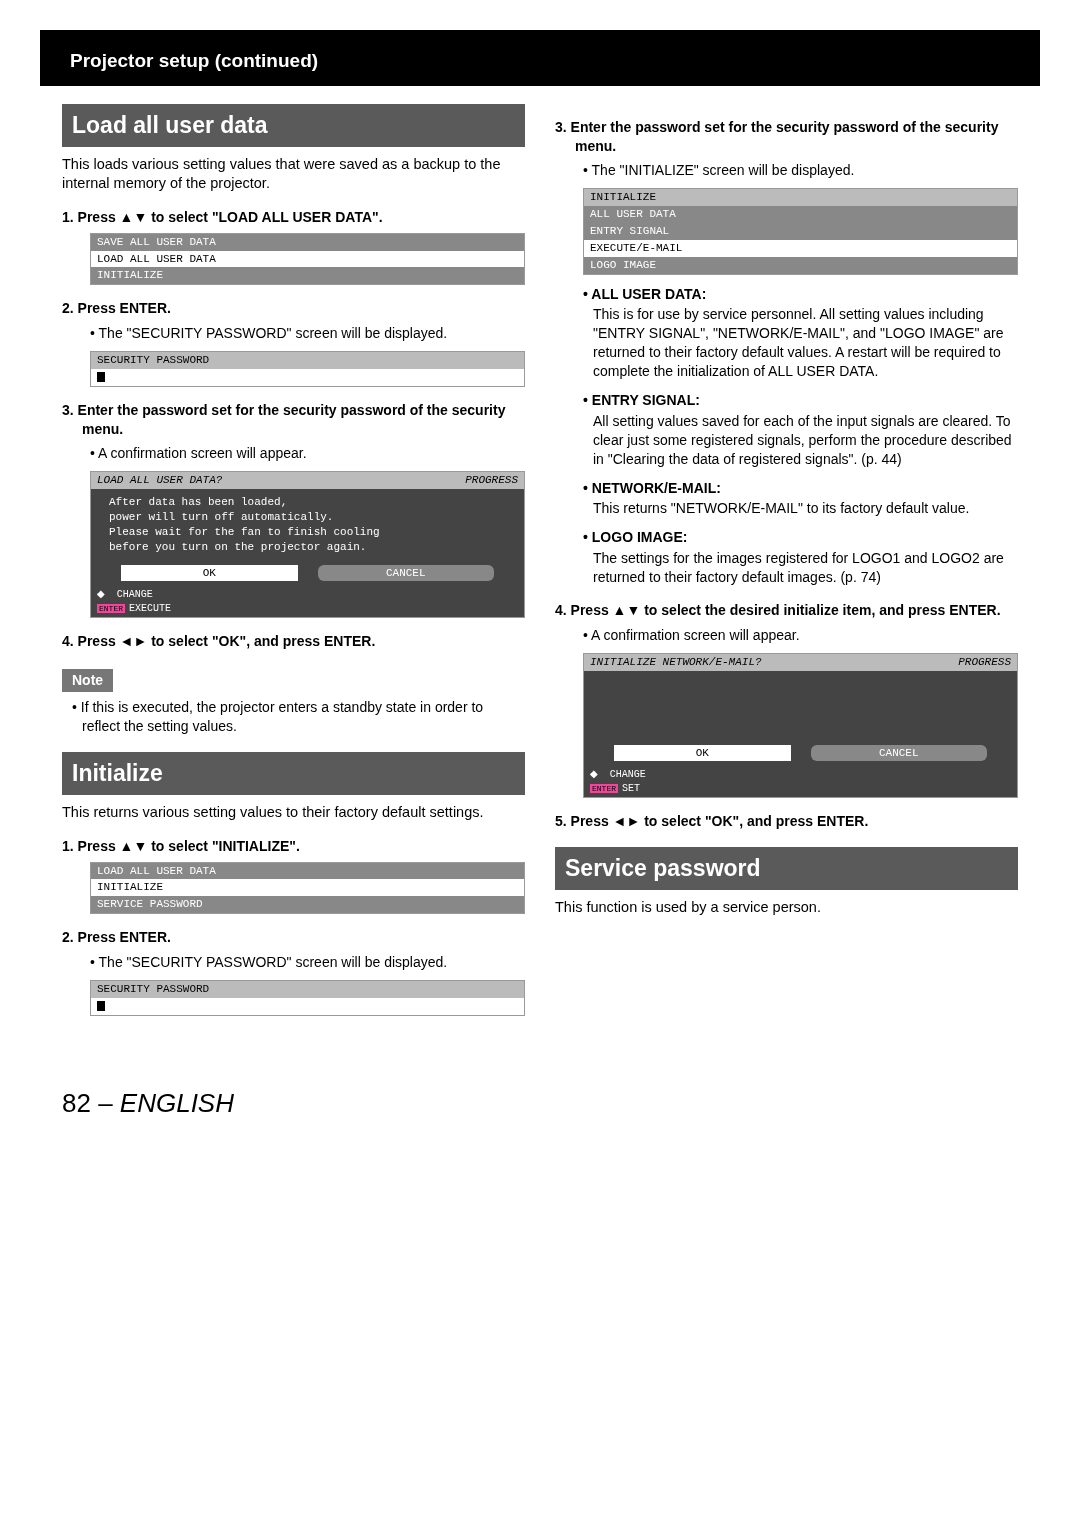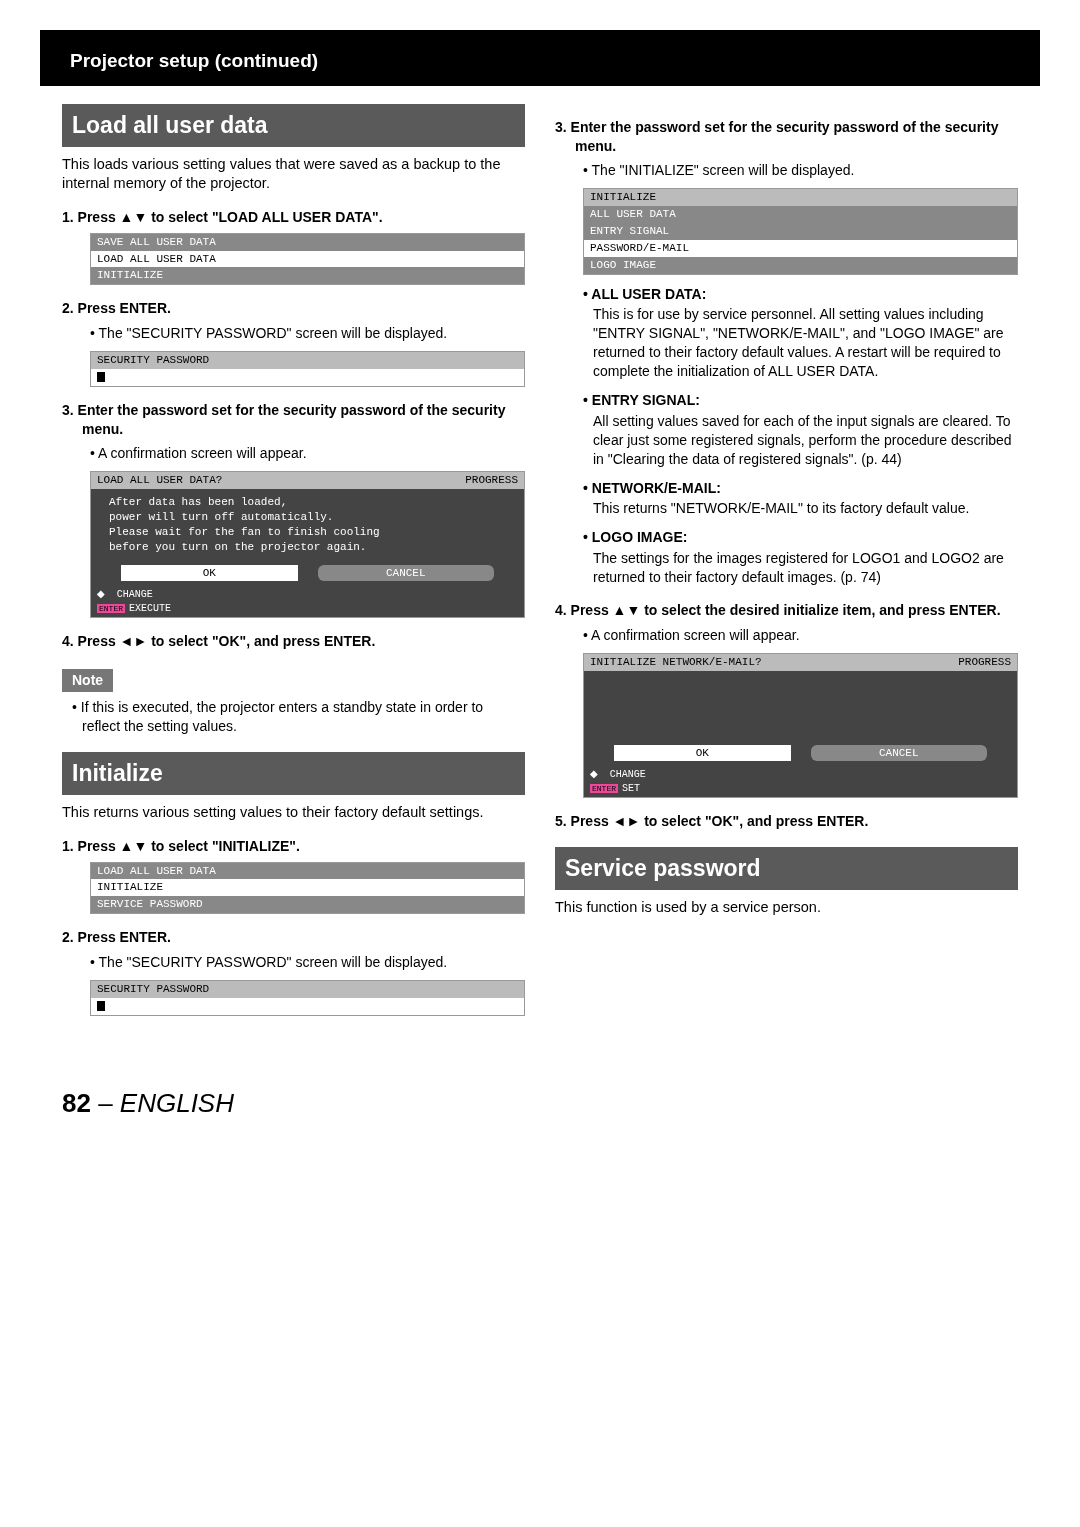--- a/index.html
+++ b/index.html
@@ -21,35 +21,35 @@
 .def li{text-indent:-10px;padding-left:10px;margin-bottom:2px;font-size:14px;}
 .def li.t{font-weight:bold;}
 .def li.t::before{content:"• ";}
 .def li.d{text-indent:0;padding-left:10px;font-weight:normal;margin-bottom:10px;}
 .osd{font-family:"Courier New",monospace;font-size:11px;border:1px solid #999;margin:4px 0 10px 28px;}
 .osd .r{padding:1px 6px;}
 .osd .hi{background:#888;color:#fff;}
 .osd .lo{background:#bbb;color:#000;}
 .osd .w{background:#fff;color:#000;}
 .osd2{font-family:"Courier New",monospace;font-size:11px;border:1px solid #999;margin:4px 0 10px 0;background:#444;color:#fff;}
-.osd2 .hdr{display:flex;justify-content:space-between;background:#bbb;color:#000;padding:1px 6px;}
+.osd2 .hdr{display:flex;justify-content:space-between;background:#bbb;color:#000;padding:1px 6px;font-style:italic;}
 .osd2 .body{padding:6px 18px;min-height:70px;}
 .osd2 .btns{display:flex;margin:4px 0;}
 .osd2 .btn{flex:1;text-align:center;padding:1px 0;}
 .osd2 .ok{background:#fff;color:#000;margin:0 10px 0 30px;}
 .osd2 .cancel{background:#888;color:#fff;margin:0 30px 0 10px;border-radius:6px;}
 .osd2 .ft{padding:2px 6px;font-size:10px;}
 .osd2 .ft .tag{background:#ec4899;color:#000;padding:0 2px;font-size:8px;margin-right:4px;}
 .cursor{display:inline-block;width:8px;height:10px;background:#000;vertical-align:middle;}
 .notebox{display:inline-block;background:#777;color:#fff;font-weight:bold;font-size:14px;padding:2px 10px;margin:12px 0 6px;}
 .noteul{list-style:none;padding-left:10px;margin-bottom:16px;}
 .noteul li{text-indent:-10px;padding-left:10px;font-size:14px;}
 .noteul li::before{content:"• ";}
 .footer{padding:60px 62px 10px;font-size:26px;}
-.footer .pn{font-weight:bold;}
+.footer .pn{font-weight:normal;}
 .footer .lang{font-style:italic;}
 .tri{font-family:Arial;}
 </style>
 </head>
 <body>
 
 <div class="page">
   <div class="blackbar">
     <div class="title">Projector setup (continued)</div>
   </div>
@@ -140,21 +140,21 @@
       <p class="step">3. Enter the password set for the security password of the security menu.</p>
       <div class="sub">
           <ul>
             <li>The "INITIALIZE" screen will be displayed.</li>
           </ul>
         </div>
       <div class="osd">
         <div class="r lo">INITIALIZE</div>
         <div class="r hi">ALL USER DATA</div>
         <div class="r hi">ENTRY SIGNAL</div>
-        <div class="r w">PASSWORD/E-MAIL</div>
+        <div class="r w">EXECUTE/E-MAIL</div>
         <div class="r hi">LOGO IMAGE</div>
       </div>
 
       <div class="def">
         <ul>
           <li class="t">ALL USER DATA:</li>
           <li class="d">This is for use by service personnel. All setting values including "ENTRY SIGNAL", "NETWORK/E-MAIL", and "LOGO IMAGE" are returned to their factory default values. A restart will be required to complete the initialization of ALL USER DATA.</li>
           <li class="t">ENTRY SIGNAL:</li>
           <li class="d">All setting values saved for each of the input signals are cleared. To clear just some registered signals, perform the procedure described in "Clearing the data of registered signals". (p. 44)</li>
           <li class="t">NETWORK/E-MAIL:</li>

